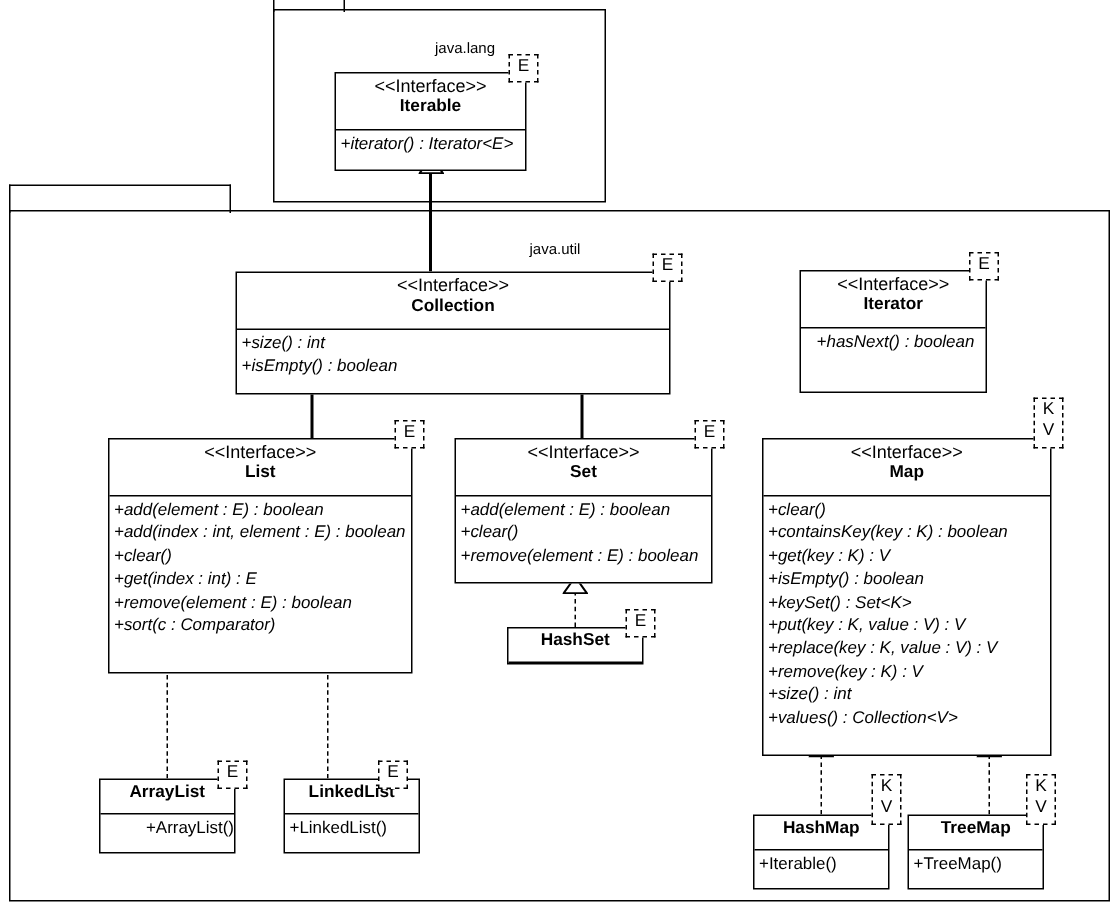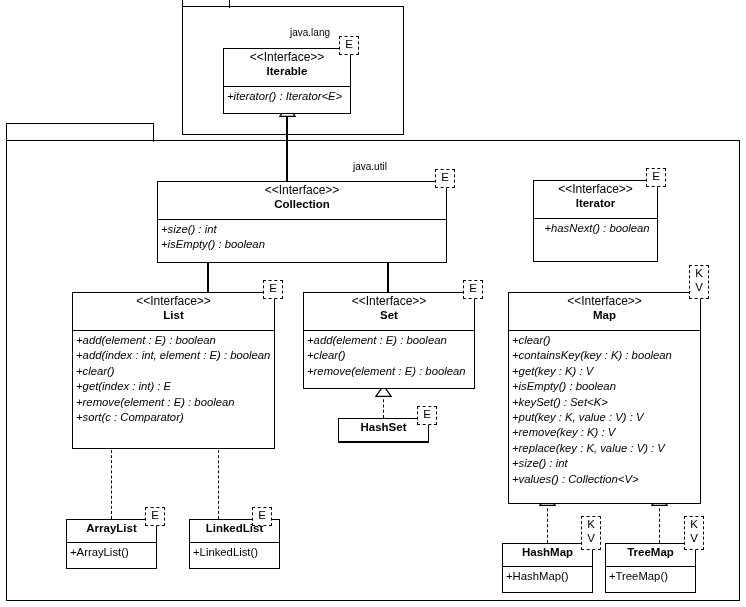--- a/index.html
+++ b/index.html
@@ -150,43 +150,43 @@
         <span class="stereo">&lt;&lt;Interface&gt;&gt;</span>
         <span class="cname">Map</span>
       </div>
       <div class="cls-ops" style="height: 168px;">
         <span class="op it">+clear()</span>
         <span class="op it">+containsKey(key : K) : boolean</span>
         <span class="op it">+get(key : K) : V</span>
         <span class="op it">+isEmpty() : boolean</span>
         <span class="op it">+keySet() : Set&lt;K&gt;</span>
         <span class="op it">+put(key : K, value : V) : V</span>
+        <span class="op it">+replace(key : K, value : V) : V</span>
         <span class="op it">+remove(key : K) : V</span>
-        <span class="op it">+replace(key : K, value : V) : V</span>
         <span class="op it">+size() : int</span>
         <span class="op it">+values() : Collection&lt;V&gt;</span>
       </div>
     </div>
     <div class="tparam" style="left: 689px; top: 265px; width: 20px; height: 34px;">
       <span>K</span>
       <span>V</span>
     </div>
     <div class="cls" style="left: 338px; top: 418px; width: 91px;">
       <div class="cls-head" style="height: 18px; padding-top: 1px;">
         <span class="cname">HashSet</span>
       </div>
     </div>
     <div class="tparam" style="left: 417px; top: 406px; width: 20px; height: 19px;">
       <span>E</span>
     </div>
     <div class="cls" style="left: 66px; top: 519px; width: 91px;">
       <div class="cls-head" style="height: 18px; padding-top: 1px;">
         <span class="cname">ArrayList</span>
       </div>
-      <div class="cls-ops" style="height: 21px;">
+      <div class="cls-ops" style="height: 21px; text-align: right;">
         <span class="op">+ArrayList()</span>
       </div>
     </div>
     <div class="tparam" style="left: 145px; top: 507px; width: 20px; height: 19px;">
       <span>E</span>
     </div>
     <div class="cls" style="left: 173px; top: 519px; width: 91px; margin-left: 16px;">
       <div class="cls-head" style="height: 18px; padding-top: 1px;">
         <span class="cname">LinkedList</span>
       </div>
@@ -195,21 +195,21 @@
       </div>
     </div>
     <div class="tparam" style="left: 252px; top: 507px; width: 20px; height: 19px;">
       <span>E</span>
     </div>
     <div class="cls" style="left: 502px; top: 543px; width: 91px;">
       <div class="cls-head" style="height: 18px; padding-top: 1px;">
         <span class="cname">HashMap</span>
       </div>
       <div class="cls-ops" style="height: 21px;">
-        <span class="op">+HashMap()</span>
+        <span class="op">+Iterable()</span>
       </div>
     </div>
     <div class="tparam" style="left: 581px; top: 516px; width: 20px; height: 34px;">
       <span>K</span>
       <span>V</span>
     </div>
     <div class="cls" style="left: 605px; top: 543px; width: 91px;">
       <div class="cls-head" style="height: 18px; padding-top: 1px;">
         <span class="cname">TreeMap</span>
       </div>

